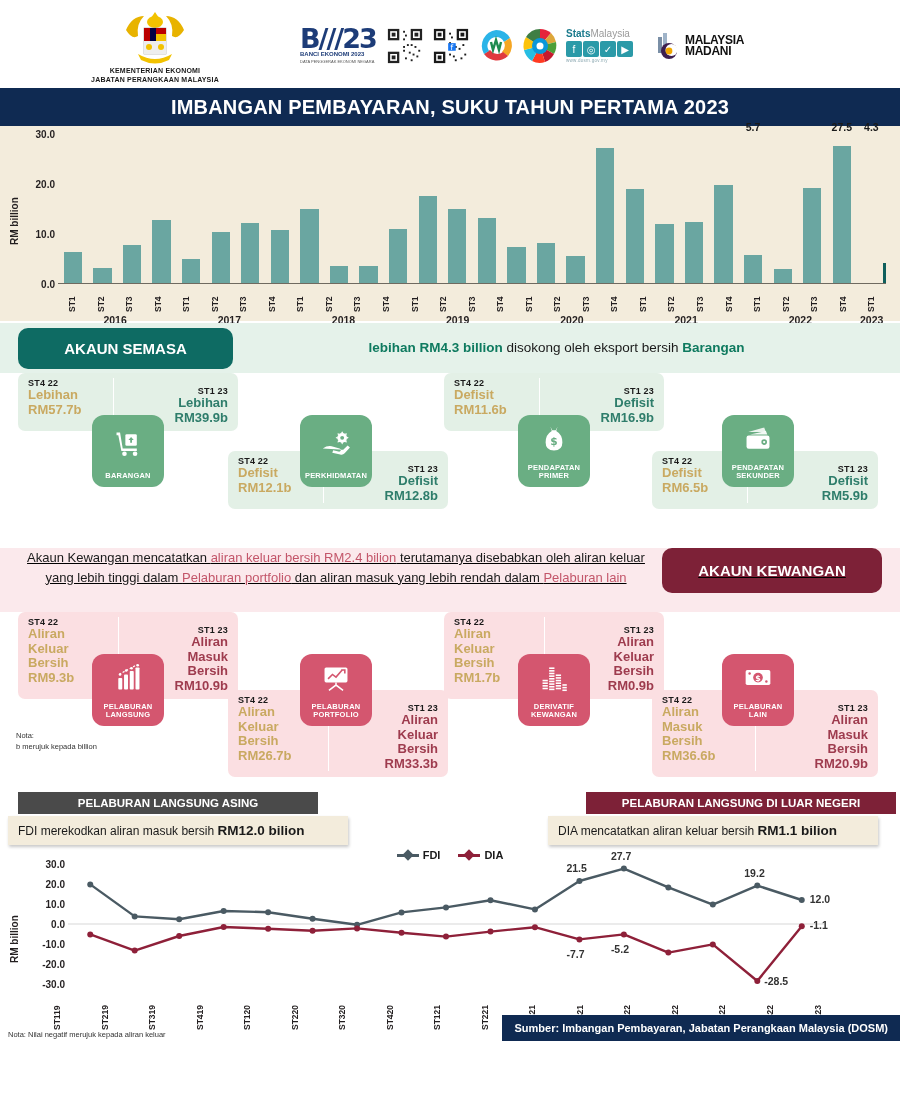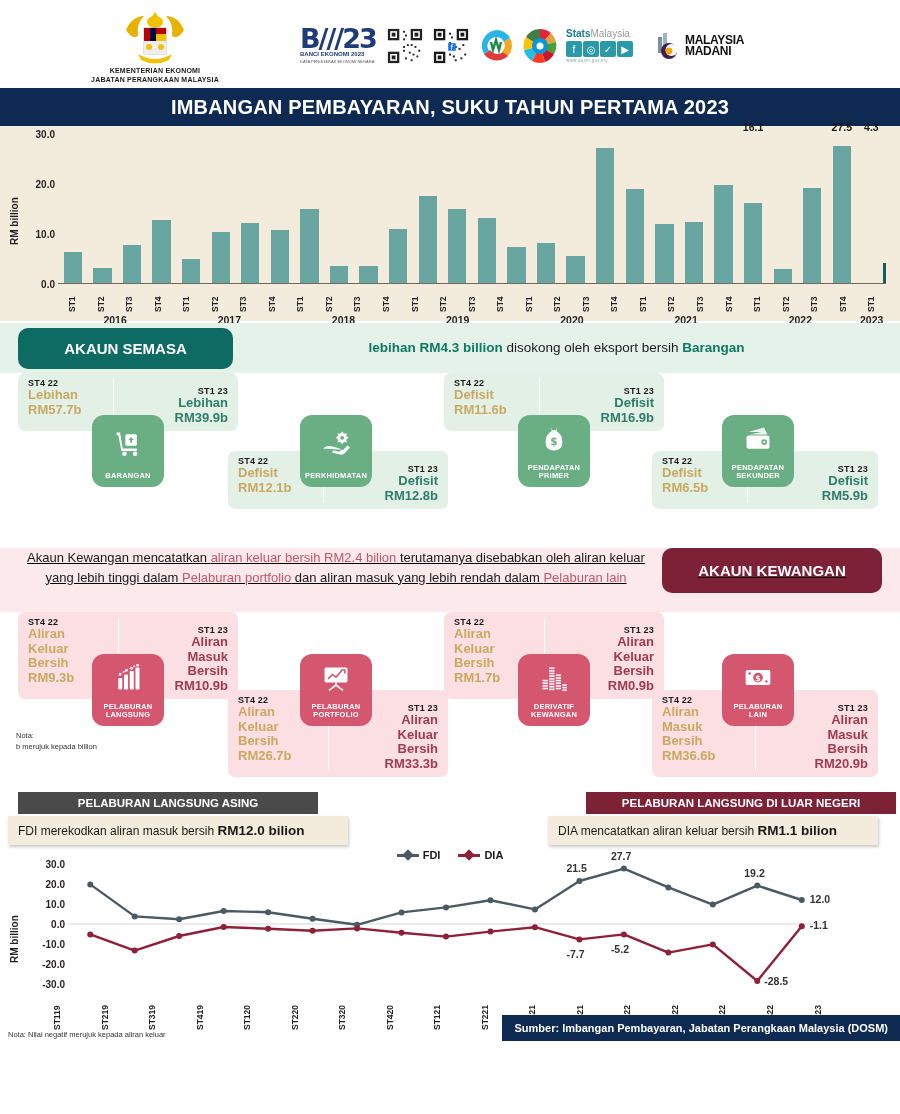--- a/index.html
+++ b/index.html
@@ -356,22 +356,22 @@
           <div class="bcol">
             <div class="bar" style="height: 59px;"></div>
           </div>
           <div class="bcol">
             <div class="bar" style="height: 61px;"></div>
           </div>
           <div class="bcol">
             <div class="bar" style="height: 98.5px;"></div>
           </div>
           <div class="bcol">
-            <div class="bar" style="height: 80.5px;">
-              <div class="blabel">16.1</div>
+            <div class="bar" style="height: 28.5px;">
+              <div class="blabel">5.7</div>
             </div>
           </div>
           <div class="bcol">
             <div class="bar" style="height: 14.5px;"></div>
           </div>
           <div class="bcol">
             <div class="bar" style="height: 95.5px;"></div>
           </div>
           <div class="bcol">
             <div class="bar" style="height: 137.5px;">

